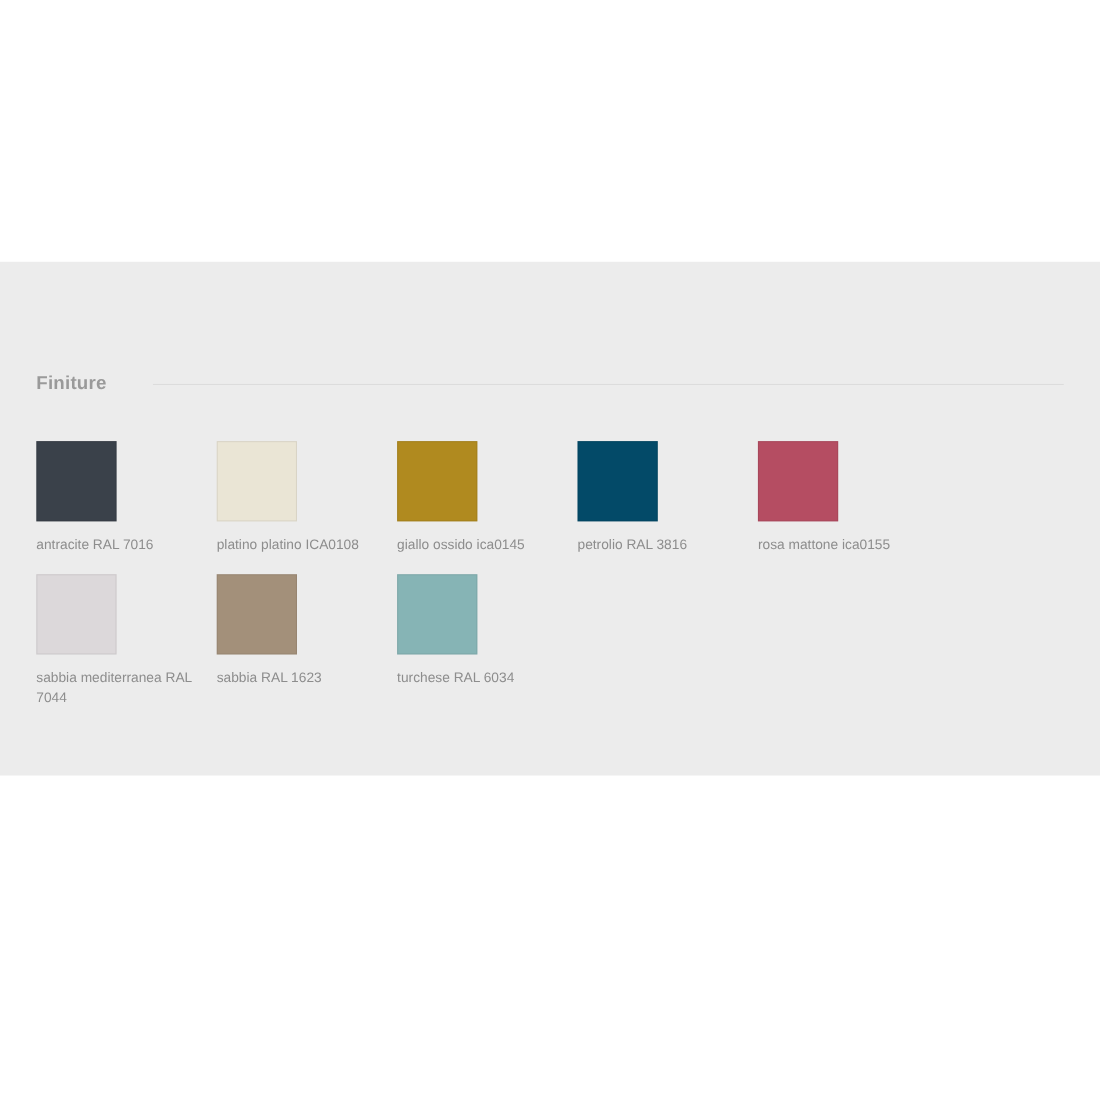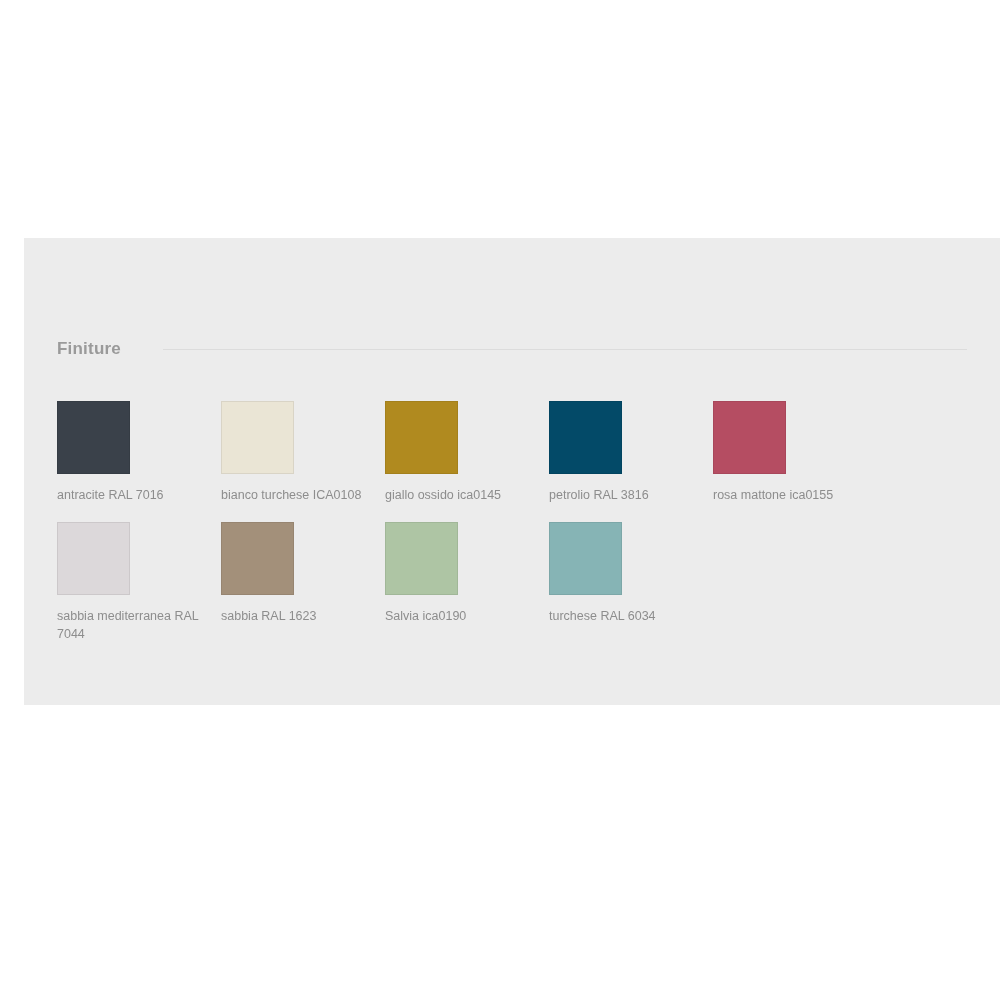--- a/index.html
+++ b/index.html
@@ -80,36 +80,36 @@
     color: #8d8d8d;
     line-height: 18px;
     max-width: 150px;
   }
 </style>
 </head>
 <body style="background: rgb(255, 255, 255);">
 
 <div class="page-top-space"></div>
 
-<section class="finishes-panel" style="background: rgb(236, 236, 236); margin-left: 24px;">
+<section class="finishes-panel" style="background: rgb(236, 236, 236);">
   <div class="panel-inner">
 
     <div class="section-header">
       <h2 class="section-title">Finiture</h2>
       <div class="section-rule"></div>
     </div>
 
     <div class="swatch-grid">
         <div class="swatch-item">
           <div class="swatch-chip" style="background: rgb(58, 65, 74);"></div>
           <div class="swatch-label">antracite RAL 7016</div>
         </div>
         <div class="swatch-item">
           <div class="swatch-chip" style="background: rgb(234, 229, 213);"></div>
-          <div class="swatch-label">bianco turchese ICA0108</div>
+          <div class="swatch-label">platino platino ICA0108</div>
         </div>
         <div class="swatch-item">
           <div class="swatch-chip" style="background: rgb(176, 138, 31);"></div>
           <div class="swatch-label">giallo ossido ica0145</div>
         </div>
         <div class="swatch-item">
           <div class="swatch-chip" style="background: rgb(3, 74, 104);"></div>
           <div class="swatch-label">petrolio RAL 3816</div>
         </div>
         <div class="swatch-item">
@@ -118,24 +118,20 @@
         </div>
         <div class="swatch-item">
           <div class="swatch-chip" style="background: rgb(220, 216, 218);"></div>
           <div class="swatch-label">sabbia mediterranea RAL 7044</div>
         </div>
         <div class="swatch-item">
           <div class="swatch-chip" style="background: rgb(163, 144, 122);"></div>
           <div class="swatch-label">sabbia RAL 1623</div>
         </div>
         <div class="swatch-item">
-          <div class="swatch-chip" style="background: rgb(174, 197, 164);"></div>
-          <div class="swatch-label">Salvia ica0190</div>
-        </div>
-        <div class="swatch-item">
           <div class="swatch-chip" style="background: rgb(134, 180, 181);"></div>
           <div class="swatch-label">turchese RAL 6034</div>
         </div>
       </div>
 
   </div>
 </section>
 
 <div class="page-bottom-space"></div>
 

